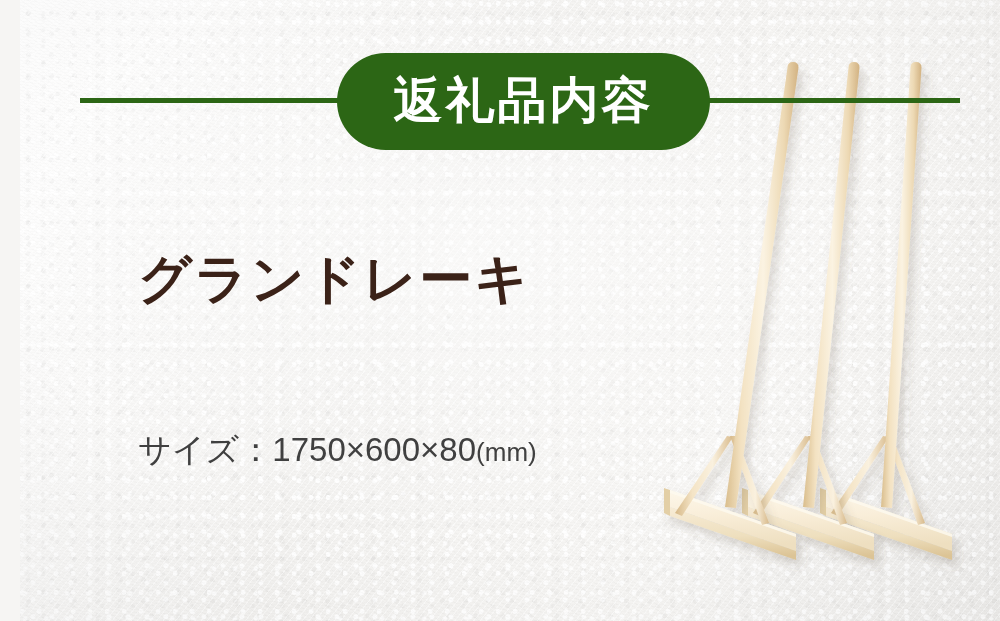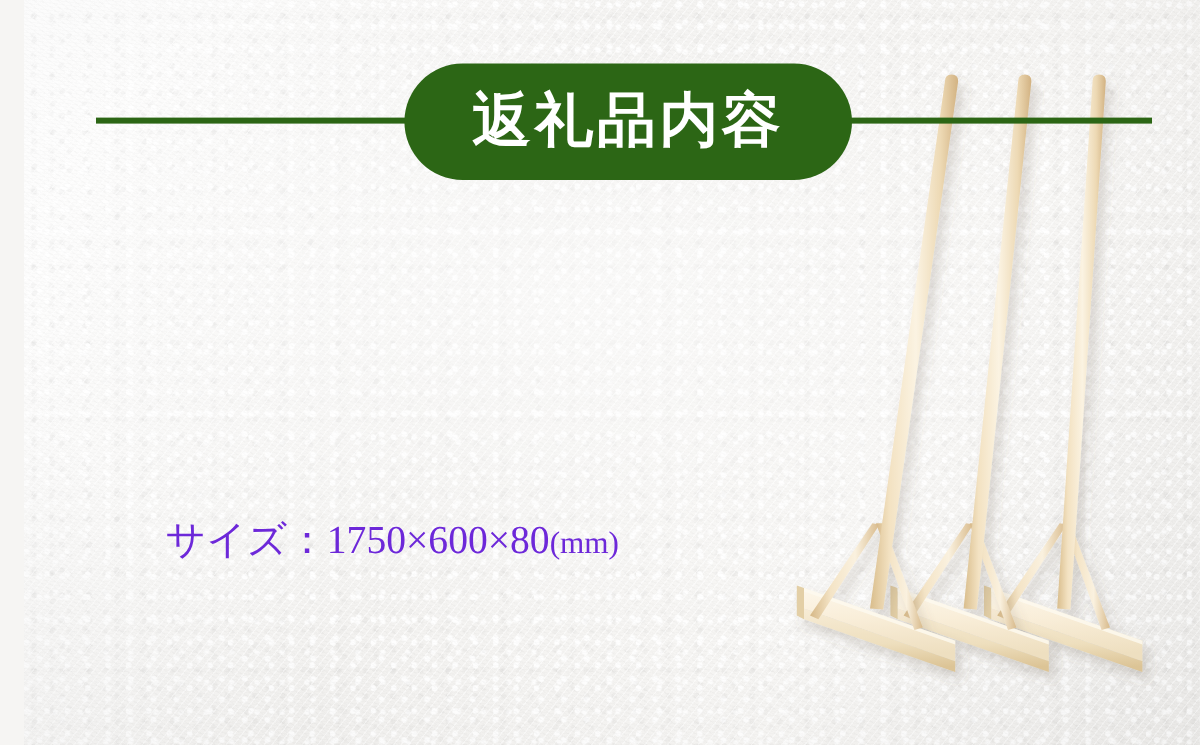--- a/index.html
+++ b/index.html
@@ -117,27 +117,27 @@
     margin-top: 12px;
     white-space: nowrap;
     font-family: "DejaVu Sans", "Liberation Sans", sans-serif;
   }
   .qty-line .qty-unit { font-size: 44px; }
 
   .size-line {
     position: absolute;
     left: 118px;
     top: 428px;
-    color: #6d28d9;
+    color: #404040;
     font-size: 33px;
     font-weight: 400;
     letter-spacing: 0px;
     white-space: nowrap;
     z-index: 5;
-    font-family: Liberation Serif, serif;
+    font-family: Liberation Sans, sans-serif;
   }
   .size-line .size-sub { font-size: 26px; }
 
   
   .rakes {
     position: absolute;
     left: 0;
     top: 0;
     width: 1000px;
     height: 621px;
@@ -227,20 +227,21 @@
     </g>
   </svg>
 
   <div class="header-rule"></div>
 
   <div class="badge">
     <span class="badge-label">返礼品内容</span>
   </div>
 
   <div class="text-block">
+    <div class="product-title">グランドレーキ</div>
   </div>
 
   <div class="size-line">
     <span>サイズ：</span><span>1750×600×80</span><span class="size-sub">(mm)</span>
   </div>
 
   <div class="vignette"></div>
 </div>
 
 </body></html>

